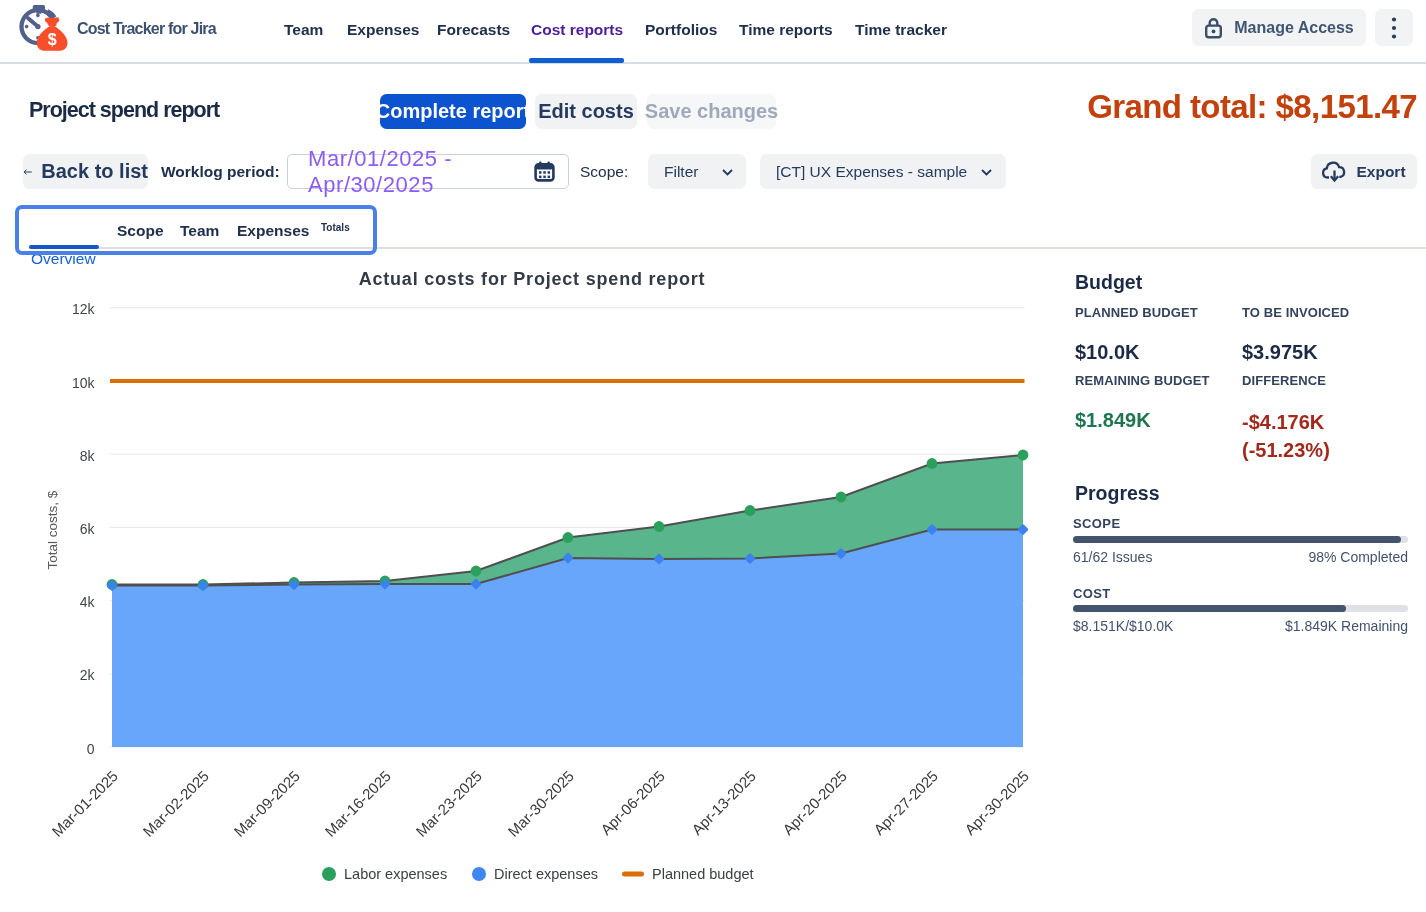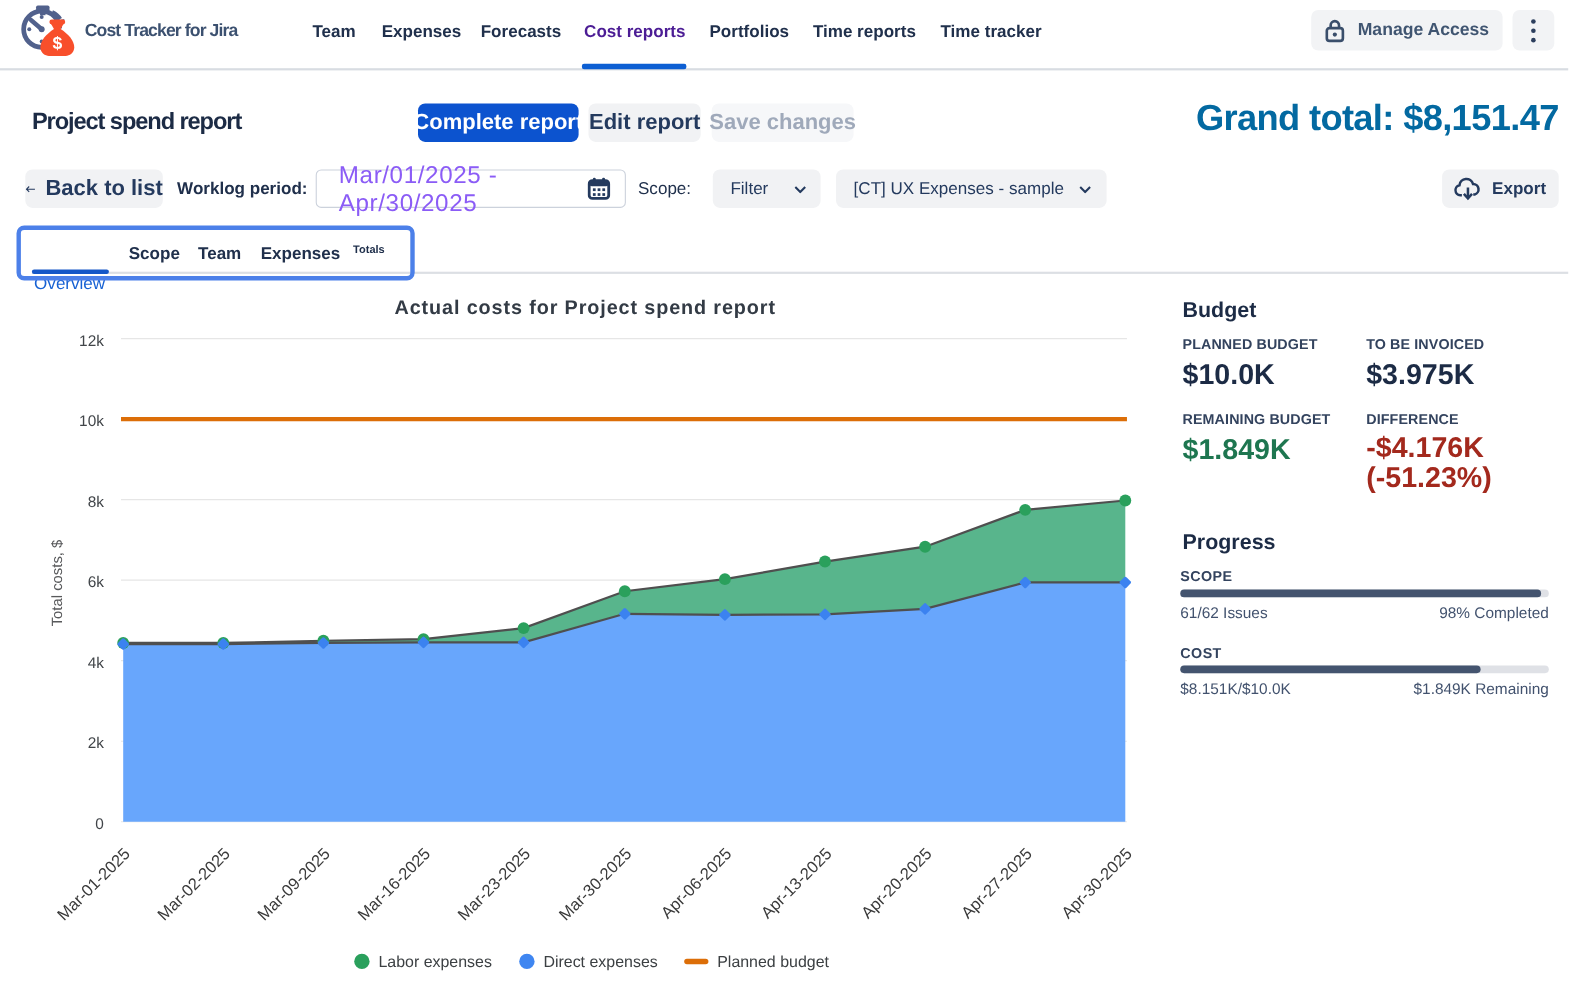--- a/index.html
+++ b/index.html
@@ -4,21 +4,21 @@
 <style>
 html,body{margin:0;padding:0;background:#fff;}
 #page{position:relative;width:1426px;height:912px;background:#fff;overflow:hidden;
   font-family:"Liberation Sans",sans-serif;color:#1f3150;}
 .abs{position:absolute;}
 .btn{position:absolute;display:flex;align-items:center;justify-content:center;
   background:#f1f2f4;border-radius:6.5px;font-weight:700;font-size:20px;color:#243a5e;
   height:35px;box-sizing:border-box;white-space:nowrap;}
 .navitem{position:absolute;top:21px;font-size:15.5px;font-weight:700;color:#20304c;white-space:nowrap;}
 .lbl{position:absolute;font-size:13px;font-weight:700;color:#33435e;letter-spacing:.1px;white-space:nowrap;}
-.val{position:absolute;font-size:26px;font-weight:700;color:#1c2b45;white-space:nowrap;}
+.val{position:absolute;font-size:20px;font-weight:700;color:#1c2b45;white-space:nowrap;margin-top:16px;}
 .sm{position:absolute;font-size:14px;color:#42526e;white-space:nowrap;}
 .track{position:absolute;width:335px;height:7px;border-radius:4px;background:#dfe1e6;}
 .fill{height:7px;border-radius:4px;background:#44546f;}
 </style>
 </head>
 <body>
 <div id="page">
 
 <svg class="abs" style="left:18px;top:3px" width="52" height="50" viewBox="0 0 52 50">
   <circle cx="19.9" cy="23.6" r="16.4" fill="none" stroke="#51618c" stroke-width="4.3"></circle>
@@ -60,23 +60,23 @@
         <circle cx="3" cy="11" r="2.1" fill="#2c3e5d"></circle>
         <circle cx="3" cy="19.5" r="2.1" fill="#2c3e5d"></circle>
   </svg>
 </div>
 
 <div class="abs" style="left:0;top:62px;width:1426px;height:1.5px;background:#d8dce2;"></div>
 <div class="abs" style="left:529px;top:58px;width:95px;height:4.5px;background:#0d5fd3;border-radius:2px;"></div>
 
 <div class="abs" style="left:29px;top:98px;font-size:21.5px;font-weight:700;letter-spacing:-1px;color:#1c2b45;">Project spend report</div>
 <div class="btn" style="left:380px;top:94px;width:146px;background:#0c53cf;color:#fff;">Complete report</div>
-<div class="btn" style="left:535px;top:94px;width:102px;">Edit report</div>
+<div class="btn" style="left:535px;top:94px;width:102px;">Edit costs</div>
 <div class="btn" style="left:647px;top:94px;width:129px;background:#f6f7f9;color:#9fa9ba;">Save changes</div>
-<div class="abs" style="right:9px;top:88px;font-size:33px;font-weight:700;letter-spacing:-0.6px;color:#0369a1;">Grand total: $8,151.47</div>
+<div class="abs" style="right:9px;top:88px;font-size:33px;font-weight:700;letter-spacing:-0.6px;color:#c2410c;">Grand total: $8,151.47</div>
 
 <div class="btn" style="left:23px;top:154px;width:125px;">
   <svg width="17" height="12" viewBox="0 0 17 12" style="margin-right:9px;">
     <path d="M16 6 H2.2 M6.5 1.5 L2 6 l4.5 4.5" fill="none" stroke="#243a5e" stroke-width="1.8"></path>
   </svg>
   Back to list</div>
 <div class="abs" style="left:161px;top:163px;font-size:15.5px;font-weight:700;color:#20304c;">Worklog period:</div>
 <div class="abs" style="left:287px;top:154px;width:282px;height:35px;box-sizing:border-box;border:1.5px solid #ccd2dc;border-radius:5px;background:#fff;display:flex;align-items:center;">
   <span style="margin-left:20px;font-size:22px;letter-spacing:0.55px;color:#8b5cf6;">Mar/01/2025 - Apr/30/2025</span>
   <svg width="21" height="21" viewBox="0 0 21 21" style="position:absolute;right:13px;top:6px;">

